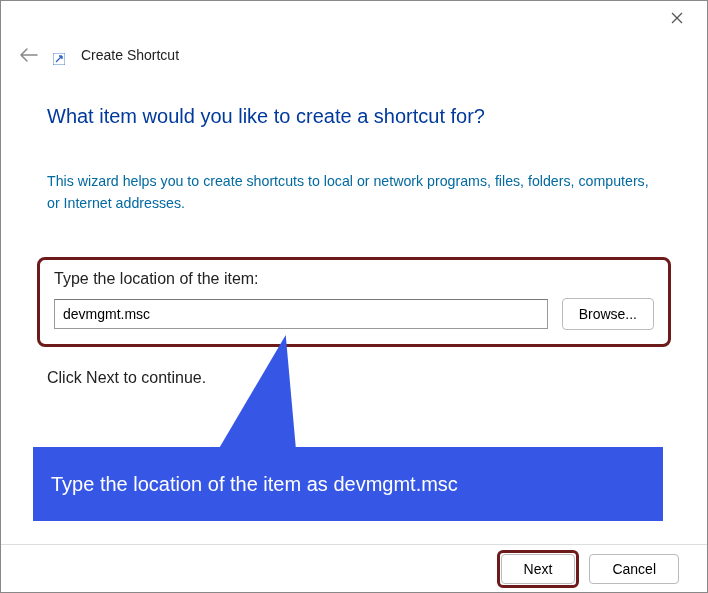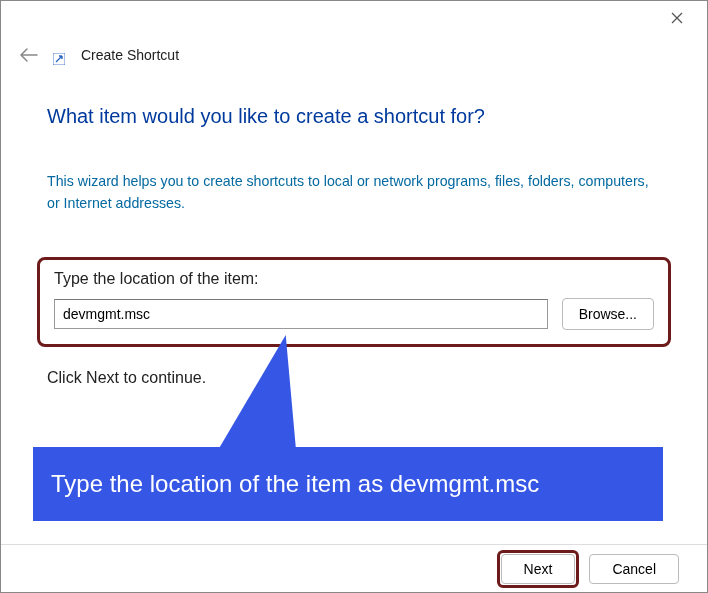--- a/index.html
+++ b/index.html
@@ -118,21 +118,21 @@
     top: 446px;
     width: 630px;
     height: 74px;
     background: #3657e6;
     display: flex;
     align-items: center;
     padding: 0 18px;
   }
   .annotation-text {
     color: #fff;
-    font-size: 24px;
+    font-size: 20px;
     font-weight: 400;
   }
   .pointer-tri {
     position: absolute;
     left: 230px;
     top: 334px;
     width: 0;
     height: 0;
     border-left: 40px solid transparent;
     border-right: 40px solid transparent;

